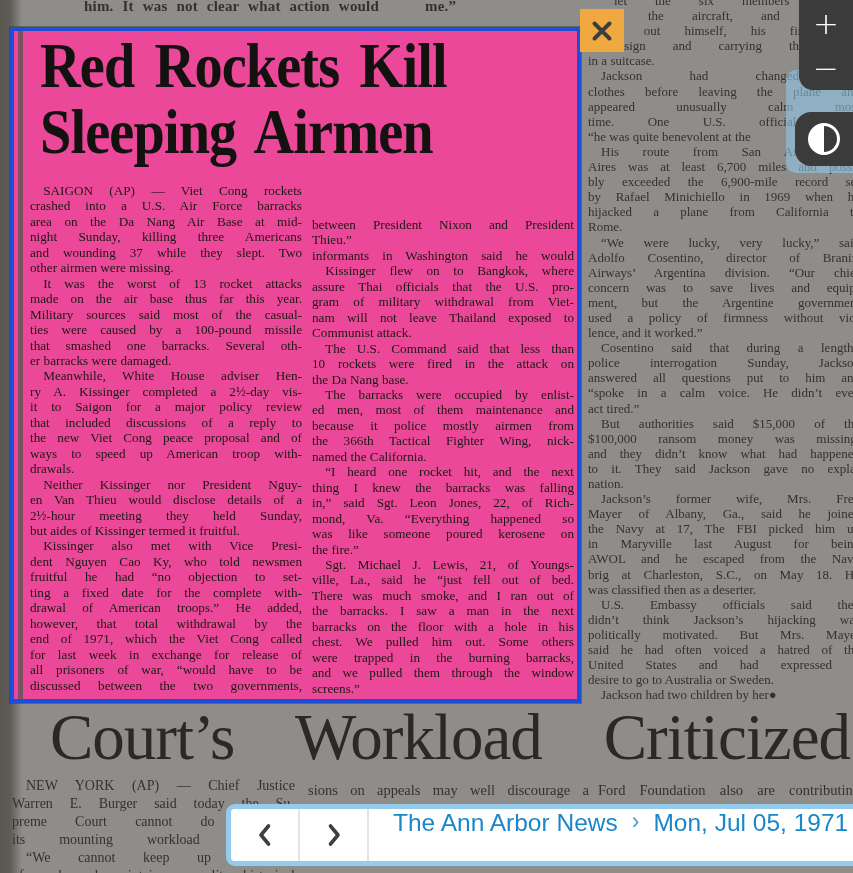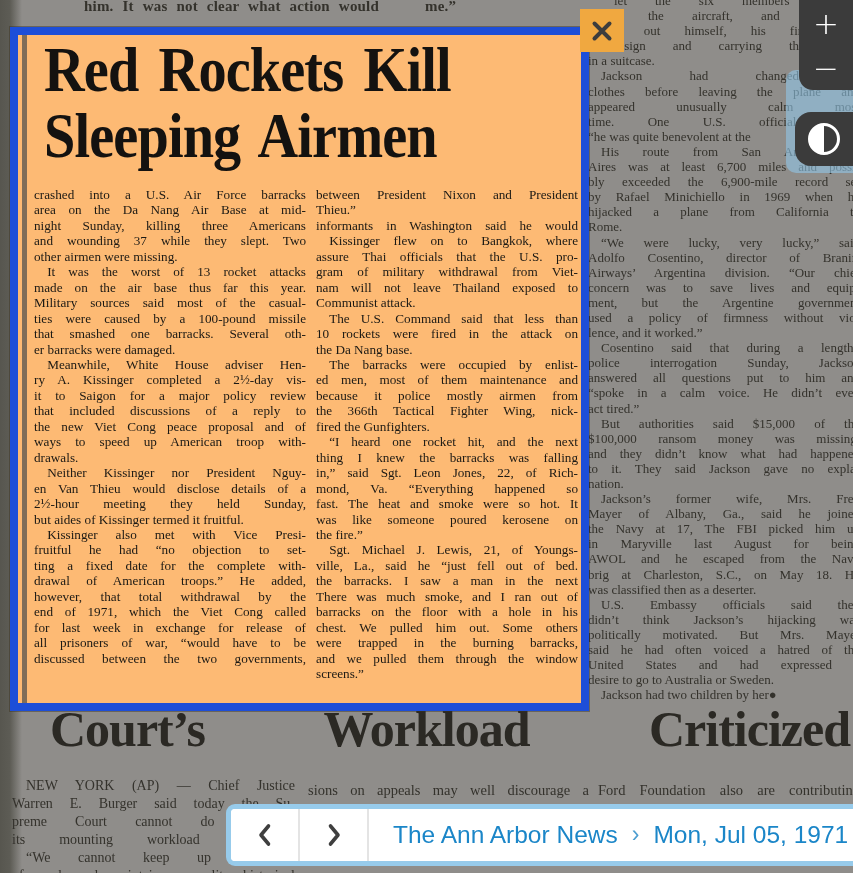--- a/index.html
+++ b/index.html
@@ -21,48 +21,48 @@
     font-size:15px;font-weight:700;word-spacing:5px;letter-spacing:.2px;
   }
   .top-strip .frag2{margin-left:46px;}
   .news-col{position:absolute;z-index:2;}
   .nl{text-align:justify;text-align-last:justify;}
   .nl-end{text-align-last:left;}
   #jackson-col{left:588px;top:-7px;width:272px;font-size:13px;line-height:15.1px;}
   
   #bottom-headline{
     position:absolute;left:50px;top:700px;width:800px;z-index:2;
-    font-size:50px;font-weight:700;letter-spacing:-1px;color:#2b2924;
+    font-size:65px;font-weight:400;letter-spacing:-1px;color:#2b2924;
     text-align:justify;text-align-last:justify;white-space:nowrap;
   }
   #bottom-col1{left:12px;top:777px;width:283px;font-size:14px;line-height:18px;}
   #bottom-col2{left:308px;top:779px;width:281px;font-size:14.5px;line-height:22px;}
   #bottom-col3{left:598px;top:779px;width:262px;font-size:14.5px;line-height:22px;}
   
   #clipping{
     position:absolute;left:10px;top:27px;width:563px;height:668px;
-    border:8px solid #1d4ed8;background:#fdba74;z-index:5;
+    border:4px solid #1d4ed8;background:#ec4899;z-index:5;
     box-shadow:0 0 0 1px rgba(60,50,30,.45);
   }
   #clipping .inner-edge{
     position:absolute;left:4px;top:0;width:5px;height:100%;
     background:#55534f;opacity:.75;
   }
   .clip-headline{
     position:absolute;left:26px;top:2px;color:#141210;
     font-size:64px;font-weight:700;line-height:66px;letter-spacing:-1px;
     word-spacing:8px;transform:scaleX(0.88);transform-origin:left top;
     white-space:nowrap;
   }
   .clip-cols{
     position:absolute;left:16px;top:152px;display:flex;gap:10px;
     color:#1b1914;
   }
   .clip-col1{width:272px;font-size:13.2px;line-height:15.45px;}
-  .clip-col2{width:262px;font-size:13.2px;line-height:15.45px;}
+  .clip-col2{width:262px;font-size:13.2px;line-height:15.45px;margin-top:34px;}
   
   #close-btn{
     position:absolute;left:580px;top:9px;width:44px;height:43px;z-index:30;
     background:#F0A840;display:flex;align-items:center;justify-content:center;
     cursor:pointer;border:none;padding:0;
   }
   
   #zoom-panel{
     position:absolute;left:799px;top:0;width:54px;height:90px;z-index:20;
     background:#3B3B3B;border-radius:0 0 0 14px;display:flex;flex-direction:column;
@@ -87,21 +87,21 @@
   #navbar{
     position:absolute;left:226px;top:804px;width:700px;height:62px;z-index:40;
     box-sizing:border-box;border:5px solid rgba(140,197,233,0.9);border-radius:9px;
     background:#fff;display:flex;align-items:stretch;overflow:hidden;
   }
   .nav-btn{
     width:69px;flex:0 0 69px;display:flex;align-items:center;justify-content:center;
     background:#fff;border:none;border-right:2px solid #E4E4E4;cursor:pointer;padding:0;
   }
   #breadcrumb{
-    display:flex;align-items:center;gap:14px;padding-left:24px;white-space:nowrap;
+    display:flex;gap:14px;padding-left:24px;white-space:nowrap;
     font-family:"Liberation Sans",sans-serif;font-size:24.5px;color:#1B86C8;
   }
   .crumb{cursor:pointer;}
   .crumb-sep{color:#4D9ED1;font-size:23px;transform:translateY(-1px);}
 </style>
 </head>
 <body>
 
 <div class="scan-edge"></div>
 
@@ -184,20 +184,21 @@
   </div>
 
 <div id="clipping">
   <div class="inner-edge"></div>
   <div class="clip-headline">
     <div>Red Rockets Kill</div>
     <div>Sleeping Airmen</div>
   </div>
   <div class="clip-cols">
     <div class="clip-col1">
+        <div class="nl"> SAIGON (AP) — Viet Cong rockets</div>
         <div class="nl">crashed into a U.S. Air Force barracks</div>
         <div class="nl">area on the Da Nang Air Base at mid-</div>
         <div class="nl">night Sunday, killing three Americans</div>
         <div class="nl">and wounding 37 while they slept. Two</div>
         <div class="nl nl-end">other airmen were missing.</div>
         <div class="nl"> It was the worst of 13 rocket attacks</div>
         <div class="nl">made on the air base thus far this year.</div>
         <div class="nl">Military sources said most of the casual-</div>
         <div class="nl">ties were caused by a 100-pound missile</div>
         <div class="nl">that smashed one barracks. Several oth-</div>
@@ -207,20 +208,21 @@
         <div class="nl">it to Saigon for a major policy review</div>
         <div class="nl">that included discussions of a reply to</div>
         <div class="nl">the new Viet Cong peace proposal and of</div>
         <div class="nl">ways to speed up American troop with-</div>
         <div class="nl nl-end">drawals.</div>
         <div class="nl"> Neither Kissinger nor President Nguy-</div>
         <div class="nl">en Van Thieu would disclose details of a</div>
         <div class="nl">2½-hour meeting they held Sunday,</div>
         <div class="nl nl-end">but aides of Kissinger termed it fruitful.</div>
         <div class="nl"> Kissinger also met with Vice Presi-</div>
+        <div class="nl">dent Nguyen Cao Ky, who told newsmen</div>
         <div class="nl">fruitful he had “no objection to set-</div>
         <div class="nl">ting a fixed date for the complete with-</div>
         <div class="nl">drawal of American troops.” He added,</div>
         <div class="nl">however, that total withdrawal by the</div>
         <div class="nl">end of 1971, which the Viet Cong called</div>
         <div class="nl">for last week in exchange for release of</div>
         <div class="nl">all prisoners of war, “would have to be</div>
         <div class="nl">discussed between the two governments,</div>
       </div>
     <div class="clip-col2">
@@ -232,32 +234,31 @@
         <div class="nl">gram of military withdrawal from Viet-</div>
         <div class="nl">nam will not leave Thailand exposed to</div>
         <div class="nl nl-end">Communist attack.</div>
         <div class="nl"> The U.S. Command said that less than</div>
         <div class="nl">10 rockets were fired in the attack on</div>
         <div class="nl nl-end">the Da Nang base.</div>
         <div class="nl"> The barracks were occupied by enlist-</div>
         <div class="nl">ed men, most of them maintenance and</div>
         <div class="nl">because it police mostly airmen from</div>
         <div class="nl">the 366th Tactical Fighter Wing, nick-</div>
-        <div class="nl nl-end">fired the Gunfighters.</div>
+        <div class="nl nl-end">named the California.</div>
         <div class="nl"> “I heard one rocket hit, and the next</div>
         <div class="nl">thing I knew the barracks was falling</div>
         <div class="nl">in,” said Sgt. Leon Jones, 22, of Rich-</div>
         <div class="nl">mond, Va. “Everything happened so</div>
-        <div class="nl">fast. The heat and smoke were so hot. It</div>
         <div class="nl">was like someone poured kerosene on</div>
         <div class="nl nl-end">the fire.”</div>
         <div class="nl"> Sgt. Michael J. Lewis, 21, of Youngs-</div>
         <div class="nl">ville, La., said he “just fell out of bed.</div>
+        <div class="nl">There was much smoke, and I ran out of</div>
         <div class="nl">the barracks. I saw a man in the next</div>
-        <div class="nl">There was much smoke, and I ran out of</div>
         <div class="nl">barracks on the floor with a hole in his</div>
         <div class="nl">chest. We pulled him out. Some others</div>
         <div class="nl">were trapped in the burning barracks,</div>
         <div class="nl">and we pulled them through the window</div>
         <div class="nl nl-end">screens.”</div>
       </div>
   </div>
 </div>
 
 <button id="close-btn">

